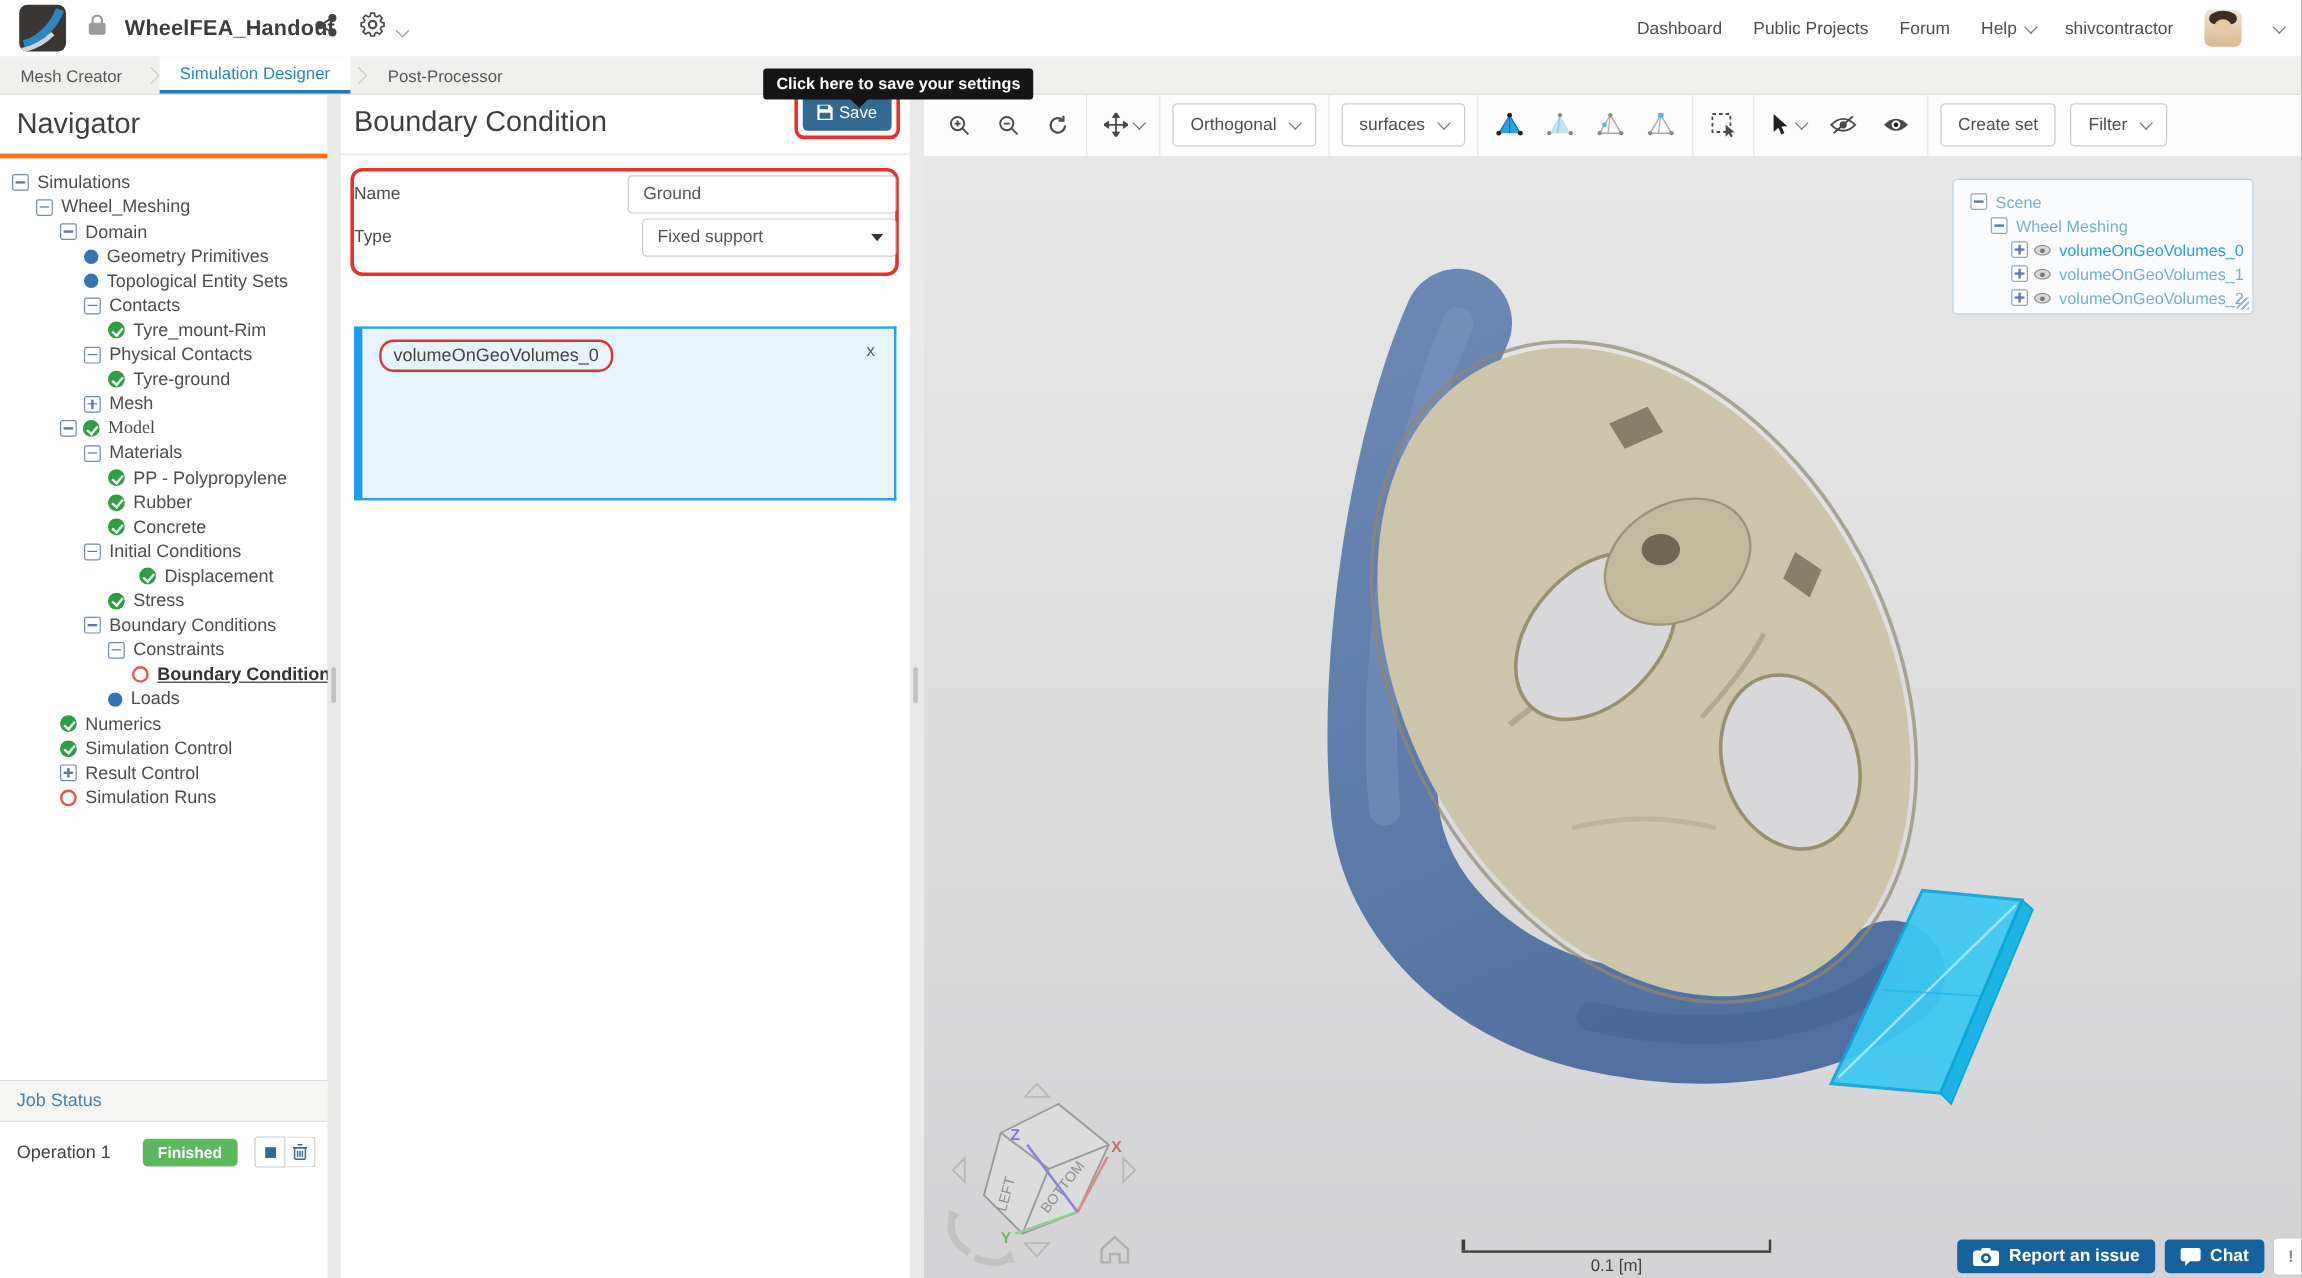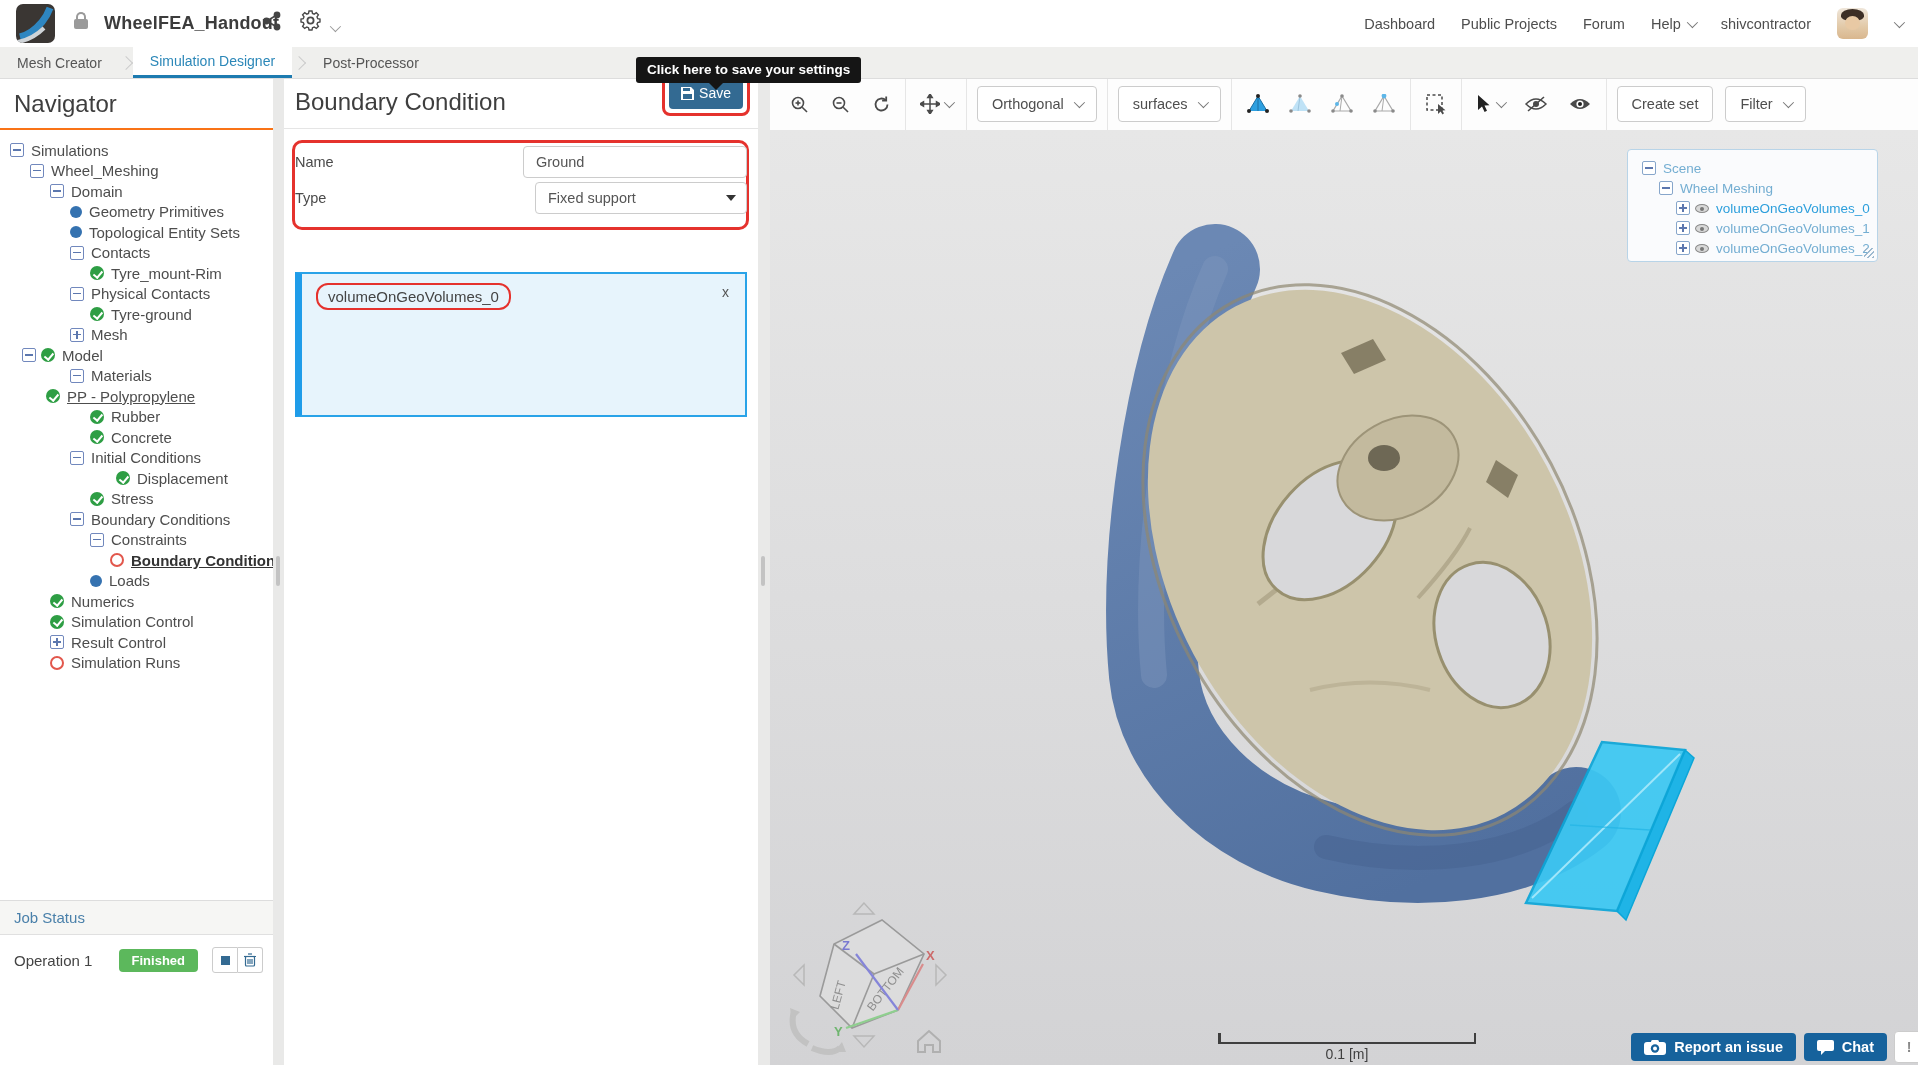--- a/index.html
+++ b/index.html
@@ -18,21 +18,21 @@
   .avatar{width:31px;height:31px;border-radius:6px;background:linear-gradient(180deg,#efe6da 0%,#e2c9a8 60%,#d9b78e 100%);position:relative;overflow:hidden;cursor:pointer;}
   .avatar::before{content:"";position:absolute;left:4px;top:1px;width:23px;height:12px;border-radius:50% 50% 40% 40%;background:#3d2f26;}
   .avatar::after{content:"";position:absolute;left:8px;top:8px;width:15px;height:14px;border-radius:50%;background:#e8c9a4;}
   
   .tabbar{position:absolute;left:0;top:47px;width:100%;height:31px;background:#efefed;border-bottom:1px solid #ddd;display:flex;align-items:stretch;z-index:25;}
   .tab{display:flex;align-items:center;padding:0 17px;font-size:14px;color:#555;cursor:pointer;position:relative;}
   .tab.active{background:#fff;color:#2b87b8;border-bottom:3px solid #1d7bb0;}
   .tabsep{align-self:center;width:9px;height:9px;border-top:1.5px solid #ccc;border-right:1.5px solid #ccc;transform:rotate(45deg);margin:0 2px;}
   
   .navigator{position:absolute;left:0;top:78px;width:273px;bottom:0;background:#fff;border-right:1px solid #d9d9d9;z-index:5;}
-  .nav-title{padding:12px 14px 10px;font-size:24px;color:#3e3e3e;border-bottom:2px solid #f97316;}
+  .nav-title{padding:12px 14px 10px;font-size:24px;color:#3e3e3e;border-bottom:4px solid #f97316;}
   .tree{padding-top:10px;}
   .trow{display:flex;align-items:center;height:20.5px;font-size:15px;color:#4d4d4d;cursor:pointer;white-space:nowrap;}
   .trow .tlabel{margin-left:2px;}
   .trow.sel .tlabel{font-weight:bold;text-decoration:underline;color:#333;}
   .ti{display:inline-block;margin-right:5px;flex:none;}
   .ti.minus,.ti.plus{width:12px;height:12px;border:1px solid #7188bd;border-radius:2px;background:#fff;position:relative;}
   .ti.minus::before,.ti.plus::before{content:"";position:absolute;left:2px;right:2px;top:5px;height:1.5px;background:#5c77ae;}
   .ti.plus::after{content:"";position:absolute;top:2px;bottom:2px;left:5px;width:1.5px;background:#5c77ae;}
   .ti.dot{width:12px;height:12px;border-radius:50%;background:#3572b0;}
   .ti.check{width:14px;height:14px;border-radius:50%;background:#2e9e44;position:relative;}
@@ -195,30 +195,30 @@
           <span class="tlabel">Physical Contacts</span>
         </div>
         <div class="trow" style="padding-left: 90px;">
           <span class="ti check"></span>
           <span class="tlabel">Tyre-ground</span>
         </div>
         <div class="trow" style="padding-left: 70px;">
           <span class="ti plus"></span>
           <span class="tlabel">Mesh</span>
         </div>
-        <div class="trow" style="padding-left: 22px;">
+        <div class="trow" style="padding-left: 50px; font-family: Liberation Serif, serif;">
           <span class="ti minus"></span>
           <span class="ti check"></span>
           <span class="tlabel">Model</span>
         </div>
         <div class="trow" style="padding-left: 70px;">
           <span class="ti minus"></span>
           <span class="tlabel">Materials</span>
         </div>
-        <div class="trow" style="padding-left: 46px; text-decoration: underline;">
+        <div class="trow" style="padding-left: 90px;">
           <span class="ti check"></span>
           <span class="tlabel">PP - Polypropylene</span>
         </div>
         <div class="trow" style="padding-left: 90px;">
           <span class="ti check"></span>
           <span class="tlabel">Rubber</span>
         </div>
         <div class="trow" style="padding-left: 90px;">
           <span class="ti check"></span>
           <span class="tlabel">Concrete</span>

